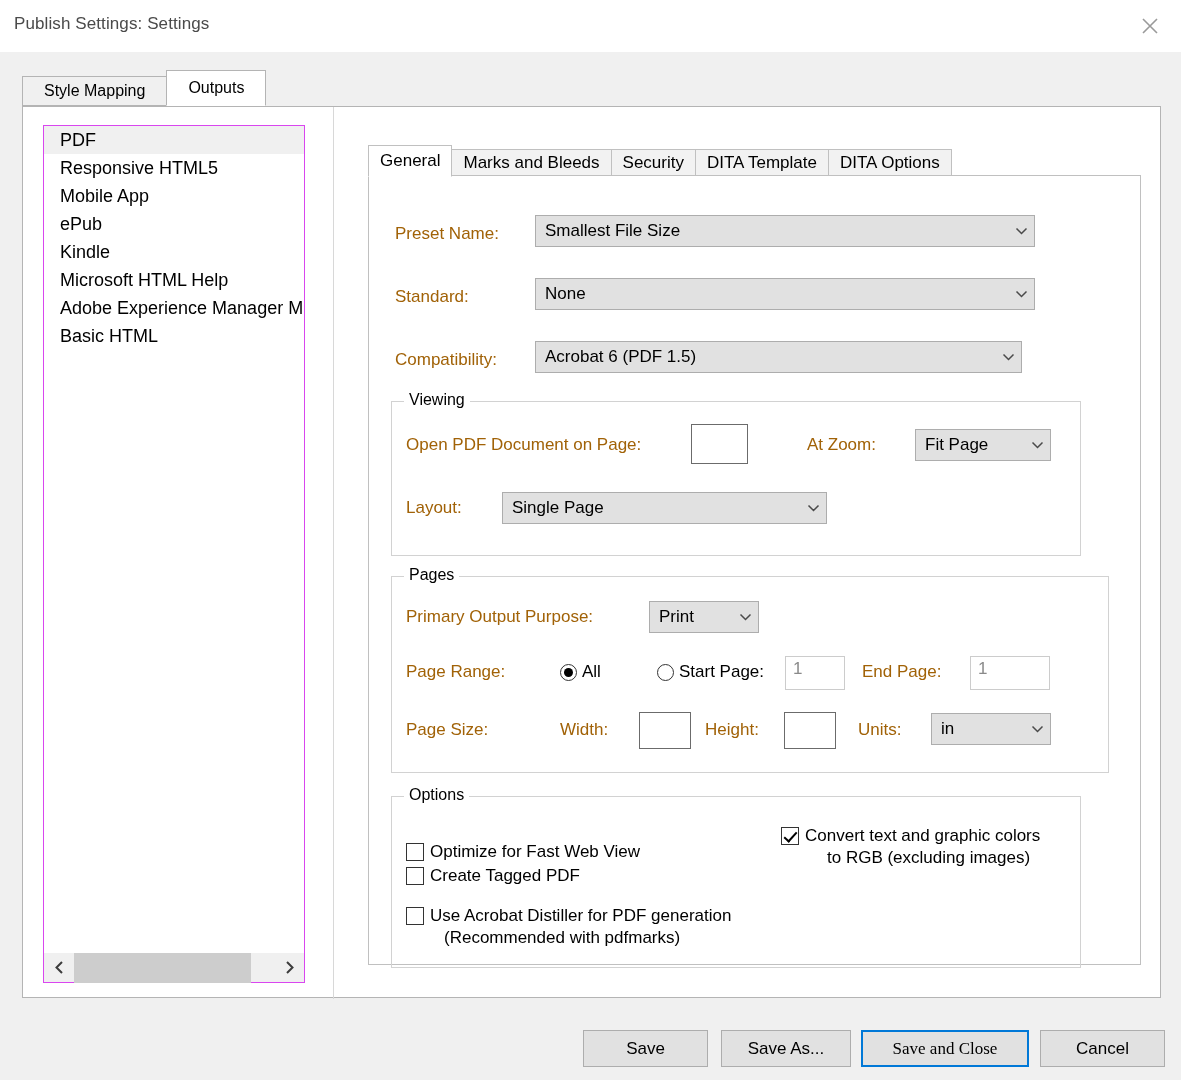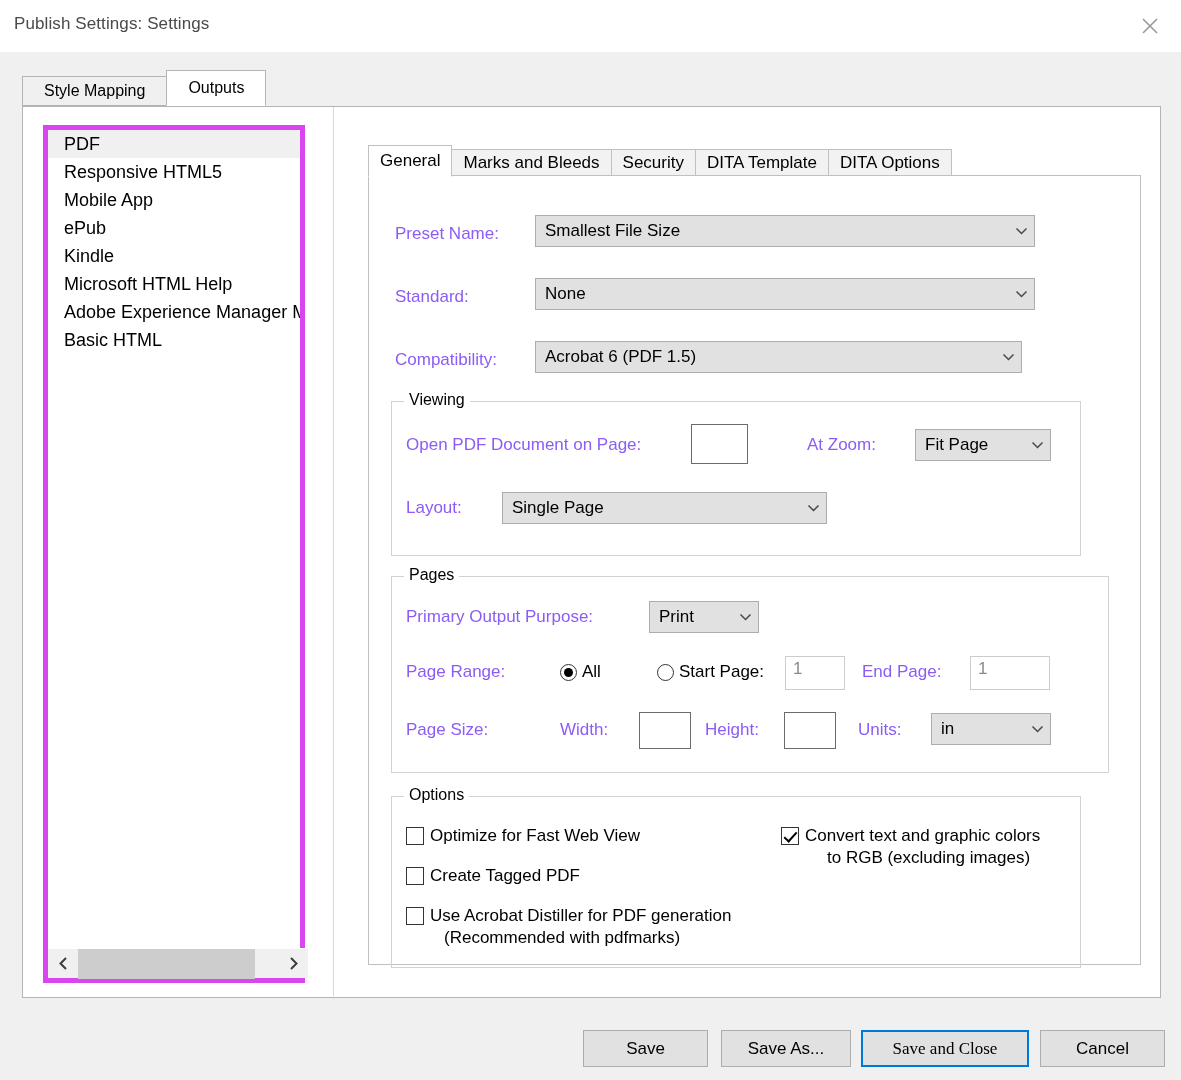--- a/index.html
+++ b/index.html
@@ -70,21 +70,21 @@
   .panel-divider {
     position: absolute; left: 310px; top: 0;
     width: 1px; height: 892px;
     background: #d8d8d8;
   }
 
   
   .list-box {
     position: absolute; left: 20px; top: 18px;
     width: 262px; height: 858px;
-    border: 5px solid #d946ef;
+    border: 1px solid #d946ef;
     background: #ffffff;
   }
   .list-scroll {
     position: absolute; left: 0; top: 0; right: 0;
     height: 826px;
     overflow: hidden;
   }
   .list-item {
     height: 28px;
     padding: 0 0 0 16px;
@@ -143,21 +143,21 @@
   }
   .inner-panel {
     position: absolute; left: 34px; top: 68px;
     width: 773px; height: 790px;
     border: 1px solid #c0c0c0;
     background: #ffffff;
   }
 
   .lbl {
     position: absolute;
-    font-size: 17px; color: #8b5cf6;
+    font-size: 17px; color: #a16207;
     white-space: nowrap;
   }
 
   
   .combo {
     position: absolute;
     height: 32px;
     background: #e1e1e1;
     border: 1px solid #adadad;
     display: flex; align-items: center;
@@ -439,21 +439,21 @@
               <svg width="13" height="9" viewBox="0 0 13 9">
                   <path d="M1.5 1.5 L6.5 6.5 L11.5 1.5" stroke="#4a4a4a" stroke-width="1.5" fill="none"></path>
                 </svg>
             </div>
           </div>
         </div>
 
         <div class="group" style="left:22px; top:620px; width:690px; height:172px;">
           <div class="glabel">Options</div>
 
-          <div class="check" style="left:14px; top:28px;">
+          <div class="check" style="left:14px; top:44px;">
             <span class="cbox"></span>
             <span class="clbl">Optimize for Fast Web View</span>
           </div>
           <div class="check" style="left:14px; top:68px;">
             <span class="cbox"></span>
             <span class="clbl">Create Tagged PDF</span>
           </div>
           <div class="check checked" style="left:389px; top:28px;">
             <span class="cbox"></span>
             <span class="clbl">

